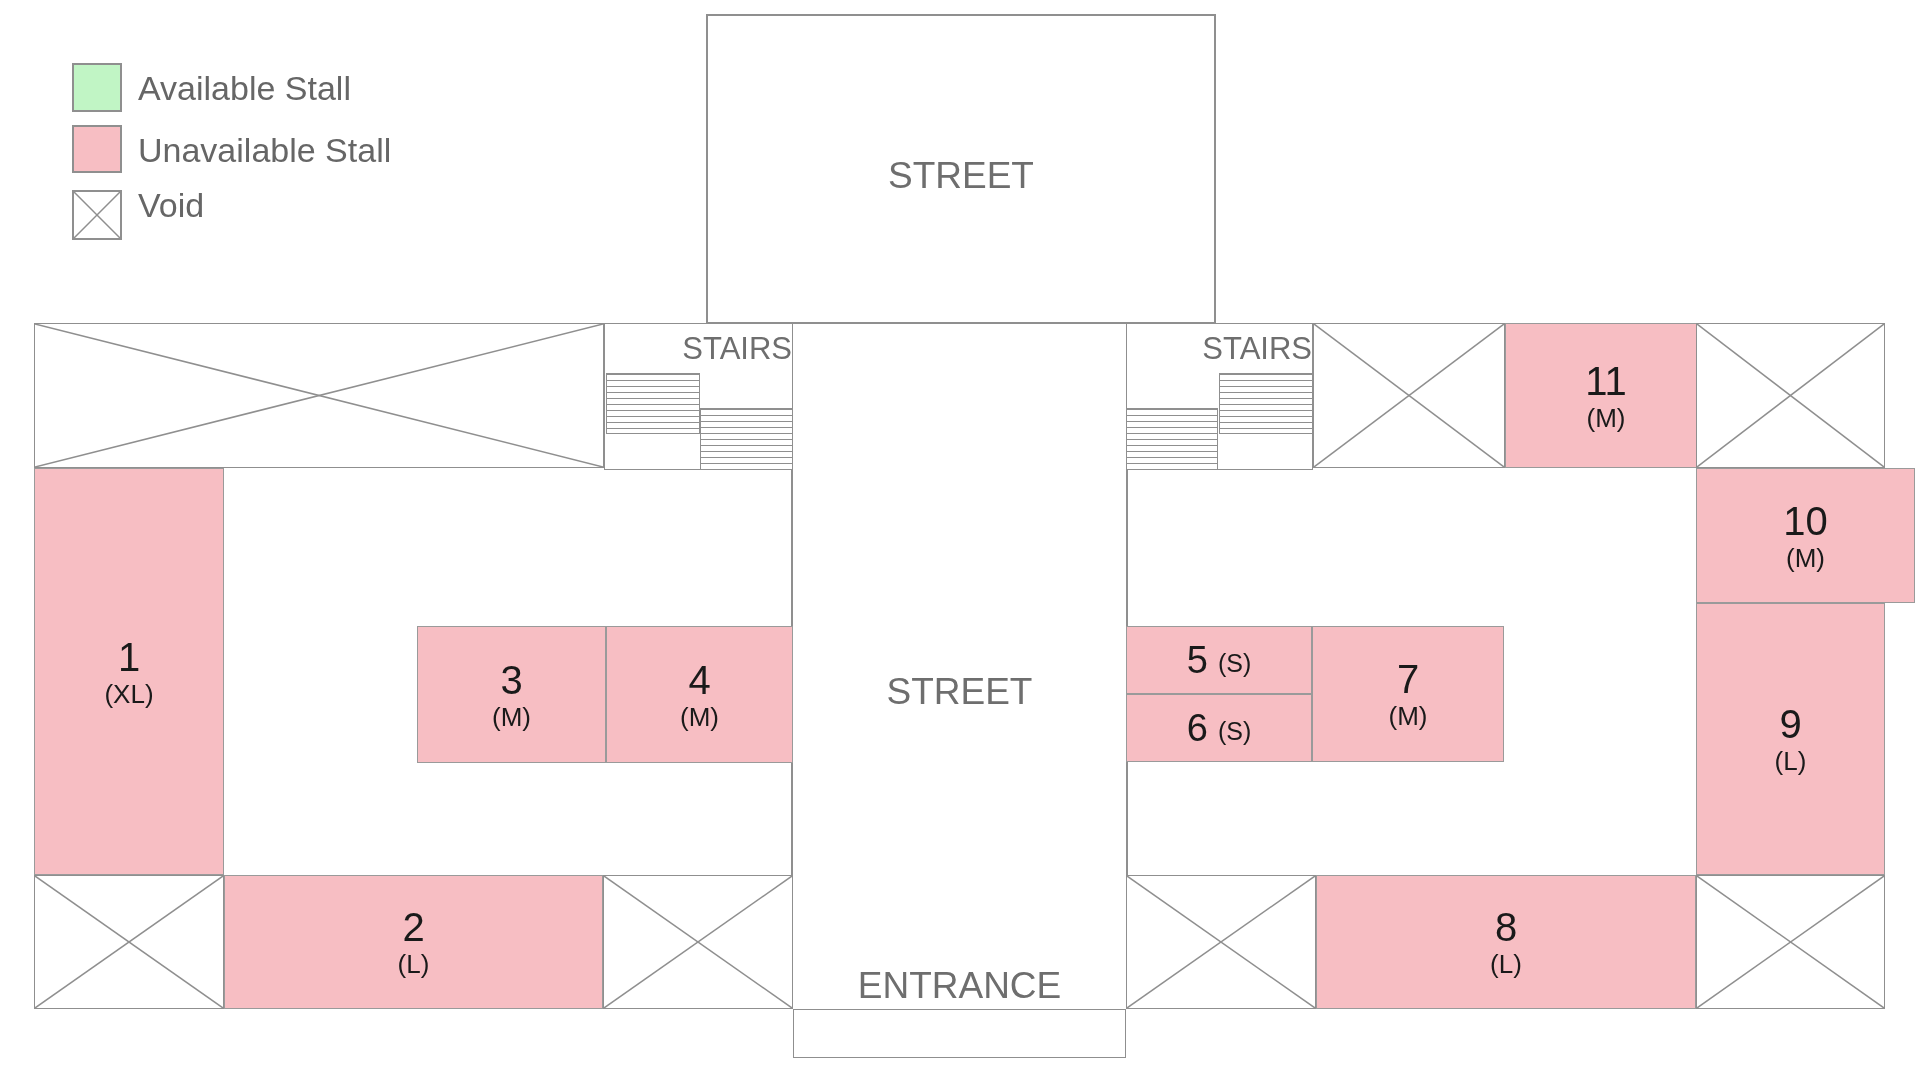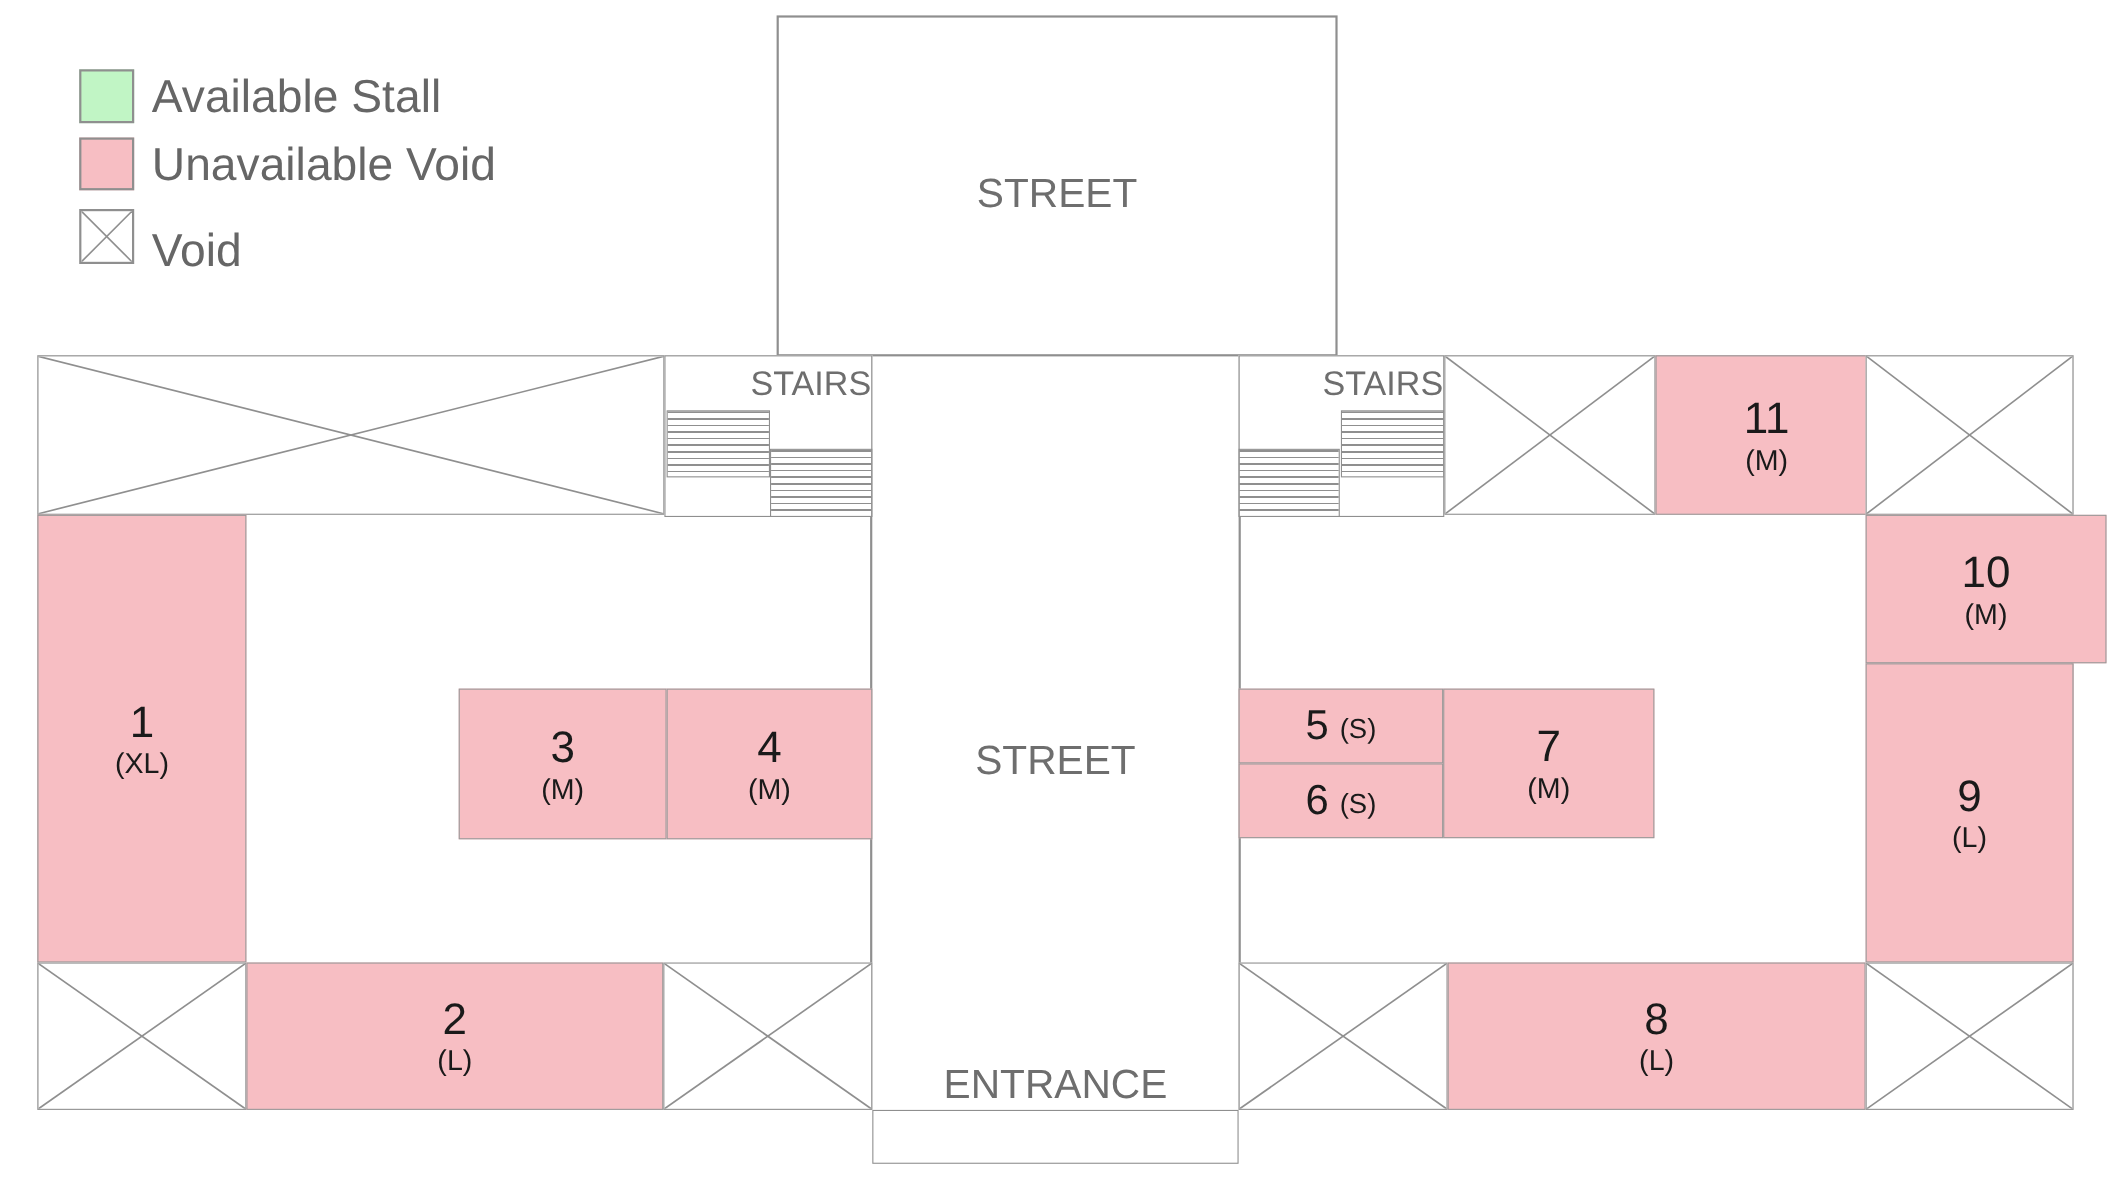--- a/index.html
+++ b/index.html
@@ -11,21 +11,21 @@
     --stall-text:#1a1a1a;
   }
   *{box-sizing:border-box;margin:0;padding:0;}
   body{background:#fff;font-family:"Liberation Sans","DejaVu Sans",sans-serif;}
   .canvas{position:relative;width:1920px;height:1080px;background:#fff;overflow:hidden;}
 
   
   .legend-swatch{position:absolute;width:50px;border:2px solid var(--line);background:#fff;}
   .legend-swatch.available{background:var(--available);}
   .legend-swatch.unavailable{background:var(--unavailable);}
-  .legend-label{position:absolute;left:138px;font-size:42px;line-height:40px;color:var(--legend-text);white-space:nowrap;}
+  .legend-label{position:absolute;left:138px;font-size:34px;line-height:40px;color:var(--legend-text);white-space:nowrap;}
 
   
   .outline{position:absolute;border:2px solid var(--line);background:#fff;}
   .thin{border-width:1.5px;}
 
   
   .void{position:absolute;border:1.5px solid var(--line);background:#fff;}
   .void svg{position:absolute;inset:0;width:100%;height:100%;display:block;}
   .void line{stroke:var(--line);stroke-width:1.5;vector-effect:non-scaling-stroke;}
 
@@ -53,29 +53,29 @@
 </head>
 <body>
 
 <div class="canvas">
 
   <div>
     <div class="legend-swatch available" style="left:72px;top:63px;height:49px;"></div>
     <div class="legend-label" style="top:68px;">Available Stall</div>
 
     <div class="legend-swatch unavailable" style="left:72px;top:125px;height:48px;"></div>
-    <div class="legend-label" style="top:130px;">Unavailable Void</div>
+    <div class="legend-label" style="top:130px;">Unavailable Stall</div>
 
     <div class="void" style="left:72px;top:190px;width:50px;height:50px;border-width:2px;">
       <svg viewBox="0 0 100 100" preserveAspectRatio="none">
         <line x1="0" y1="0" x2="100" y2="100"></line>
           <line x1="0" y1="100" x2="100" y2="0"></line>
       </svg>
     </div>
-    <div class="legend-label" style="top:208px;">Void</div>
+    <div class="legend-label" style="top:185px;">Void</div>
   </div>
 
   <div class="outline" style="left:706px;top:14px;width:510px;height:310px;">
     <div class="area-label" style="left:0;right:0;top:140px;">STREET</div>
   </div>
 
   <div class="outline" style="left:34px;top:323px;width:759px;height:686px;"></div>
   <div class="outline" style="left:1126px;top:323px;width:759px;height:686px;"></div>
 
   <div class="void" style="left:34px;top:323px;width:570px;height:145px;">

